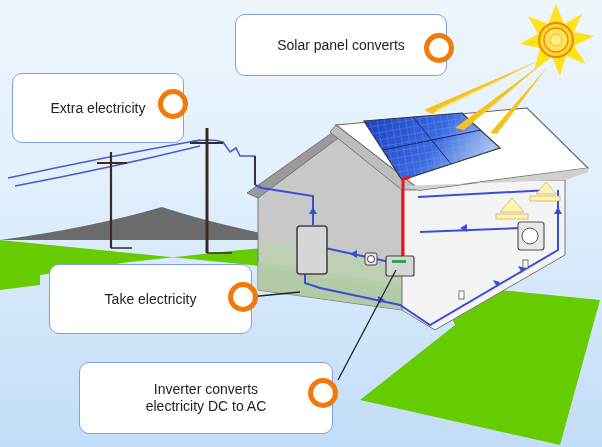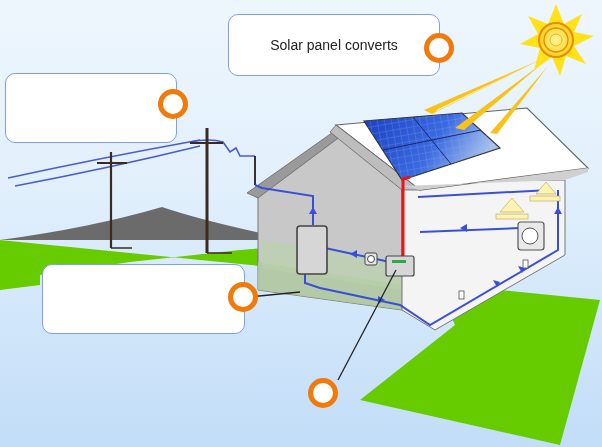--- a/index.html
+++ b/index.html
@@ -2,21 +2,21 @@
 <html><head>
 <meta charset="utf-8">
 <style>
   html, body { margin: 0; padding: 0; }
   body { width: 602px; height: 447px; overflow: hidden; background: #cfe6fb; font-family: "Liberation Sans", sans-serif; }
   #stage { position: relative; width: 602px; height: 447px; overflow: hidden;
     background: linear-gradient(180deg, #eef6fd 0%, #e2f0fc 40%, #cfe5fa 75%, #c2ddf8 100%); }
   svg.scene { position: absolute; left: 0; top: 0; }
   .callout { position: absolute; background: #fff; border: 1.5px solid #7f9fe6; border-radius: 10px;
     box-sizing: border-box; display: flex; align-items: center; justify-content: center;
-    text-align: center; color: #222; font-size: 14px; line-height: 17px; font-weight: normal; }
+    text-align: center; color: #222; font-size: 14px; line-height: 17px; font-weight: normal; margin-left: 7px; }
   .callout span { display: block; }
   .ring { position: absolute; width: 30px; height: 30px; border-radius: 50%; box-sizing: border-box;
     border: 5px solid #f07a0a; background: #fff; }
 </style>
 </head>
 <body>
 
 <div id="stage">
 
   <svg class="scene" width="602" height="447" viewBox="0 0 602 447">
@@ -151,25 +151,33 @@
 
   <div class="callout" style="left:228px; top:14px; width:212px; height:62px;">
     <div>
       <span>Solar panel converts</span>
     </div>
   </div>
   <div class="ring" style="left:424px; top:33px;"></div>
 
   <div class="callout" style="left:5px; top:73px; width:172px; height:70px;">
     <div>
+      <span>Extra electricity</span>
     </div>
   </div>
   <div class="ring" style="left:158px; top:89px;"></div>
 
   <div class="callout" style="left:42px; top:264px; width:203px; height:70px;">
     <div>
+      <span>Take electricity</span>
     </div>
   </div>
   <div class="ring" style="left:228px; top:282px;"></div>
 
+  <div class="callout" style="left:72px; top:362px; width:254px; height:72px;">
+    <div>
+      <span>Inverter converts</span>
+      <span>electricity DC to AC</span>
+    </div>
+  </div>
   <div class="ring" style="left:308px; top:378px;"></div>
 
 </div>
 
 </body></html>

